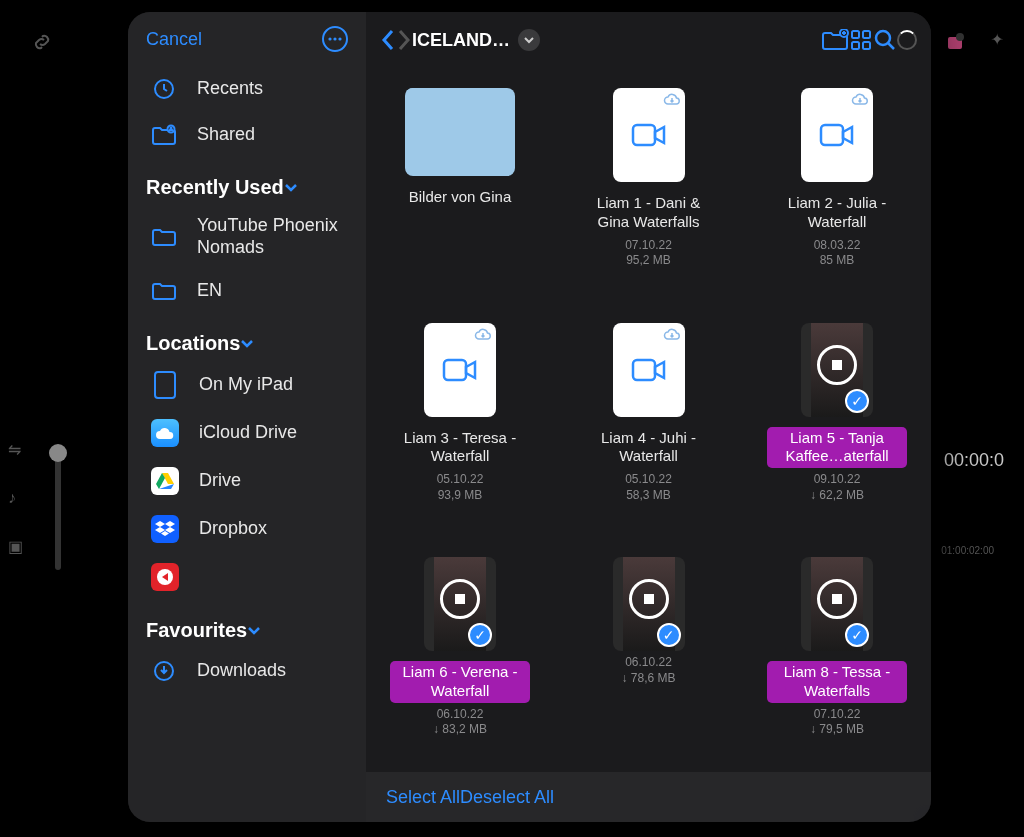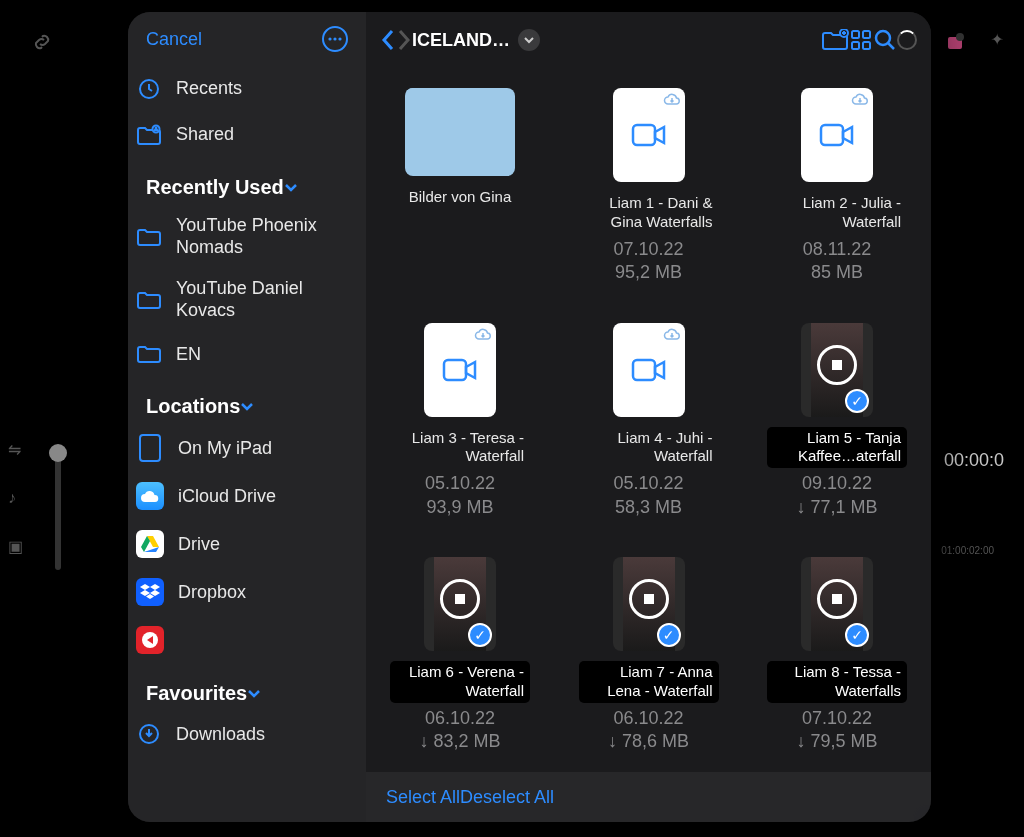--- a/index.html
+++ b/index.html
@@ -40,22 +40,22 @@
     display:flex; justify-content:space-between; align-items:center;
     padding: 0 18px 14px 18px;
   }
   .cancel { color:#2d8cff; font-size:18px; cursor:pointer;}
   .ellipsis-icon {
     width:26px; height:26px; border:2px solid #2d8cff; border-radius:50%;
     display:flex; align-items:center; justify-content:center; color:#2d8cff;
     font-size: 14px; letter-spacing: 1px; cursor:pointer;
   }
   .sb-item {
-    display:flex; align-items:center; gap:14px;
-    padding: 10px 8px; color:#e8e8e8; font-size:18px; cursor:pointer;
+    display:flex; align-items:center; gap:20px;
+    padding: 10px 23px; color:#e8e8e8; font-size:18px; cursor:pointer;
   }
   .sb-item .ic { width:26px; height:26px; display:flex; align-items:center; justify-content:center; color:#2d8cff;}
   .sb-item .txt { flex:1; line-height:1.2;}
   .sb-section {
     display:flex; justify-content:flex-start; align-items:center;
     padding: 18px 18px 6px 18px; font-weight:600; font-size:20px; color:#fff; cursor:pointer;
   }
   .chev { color:#2d8cff; }
   .loc-ic {
     width:28px; height:28px; border-radius:6px; display:flex; align-items:center; justify-content:center;
@@ -122,23 +122,23 @@
     display:flex; align-items:center; justify-content:center;
   }
   .thumb .play-ring::after {
     content:""; width:10px; height:10px; background:#fff;
   }
   .thumb .check {
     position:absolute; bottom:4px; right:4px; width:24px; height:24px; background:#2d8cff; border-radius:50%;
     border:2px solid #fff;
     display:flex; align-items:center; justify-content:center; color:#fff; font-size:14px;
   }
-  .fname { font-size:15px; color:#e8e8e8; margin-top:10px; line-height:1.25; max-width:140px; padding:2px 6px; border-radius:5px;text-align:right;}
-  .fname.sel { background:#000000; color:#fff;}
-  .meta { font-size:18px; color:#8a8a8c; margin-top:4px; line-height:1.3;text-align:center;}
+  .fname { font-size:15px; color:#e8e8e8; margin-top:10px; line-height:1.25; max-width:140px; padding:2px 6px; border-radius:5px;}
+  .fname.sel { background:#a21caf; color:#fff;}
+  .meta { font-size:12px; color:#8a8a8c; margin-top:4px; line-height:1.3;text-align:center;}
 
   .bottombar {
     position:absolute; bottom:0; left:0; right:0; height:50px;
     background:rgba(40,40,42,0.92);
     display:flex; align-items:center;
     padding:0 20px;
     backdrop-filter: blur(10px);
   }
   .bottombar .act { color:#2d8cff; font-size:18px; cursor:pointer;}
 
@@ -224,28 +224,20 @@
           </svg>
       </span>
       <span class="txt">YouTube Phoenix Nomads</span>
     </div>
     <div class="sb-item">
       <span class="ic">
         <svg width="26" height="20" viewBox="0 0 26 20" fill="none" stroke="#2d8cff" stroke-width="2">
             <path d="M2 5a2 2 0 012-2h5l2 2h11a2 2 0 012 2v9a2 2 0 01-2 2H4a2 2 0 01-2-2V5z"></path>
           </svg>
       </span>
-      <span class="txt">YouTube Daniel Kovacs</span>
-    </div>
-    <div class="sb-item">
-      <span class="ic">
-        <svg width="26" height="20" viewBox="0 0 26 20" fill="none" stroke="#2d8cff" stroke-width="2">
-            <path d="M2 5a2 2 0 012-2h5l2 2h11a2 2 0 012 2v9a2 2 0 01-2 2H4a2 2 0 01-2-2V5z"></path>
-          </svg>
-      </span>
       <span class="txt">EN</span>
     </div>
 
     <div class="sb-section">
       <span>Locations</span>
       <span class="chev">
         <svg width="14" height="10" viewBox="0 0 14 10" fill="none" stroke="#2d8cff" stroke-width="2.5">
             <path d="M2 2l5 5 5-5"></path>
           </svg>
       </span>
@@ -391,21 +383,21 @@
             </svg>
             <span class="cloud-dl">
               <svg width="18" height="14" viewBox="0 0 18 14" fill="none" stroke="#8ab8e8" stroke-width="1.5">
                 <path d="M13 12H5a3.5 3.5 0 010-7 4.5 4.5 0 018.5 1A3 3 0 0113 12z"></path>
                 <path d="M9 6v4m-1.5-1.5L9 10l1.5-1.5"></path>
               </svg>
             </span>
           </div>
           <div class="fname">Liam 2 - Julia - Waterfall</div>
           <div class="meta">
-            <div>08.11.22</div>
+            <div>08.03.22</div>
             <div>85 MB</div>
           </div>
         </div>
         <div class="file">
           <div class="thumb">
             <svg class="video-ic" width="36" height="26" viewBox="0 0 36 26" fill="none" stroke="#2d8cff" stroke-width="2.5">
               <rect x="2" y="3" width="22" height="20" rx="4"></rect>
               <path d="M24 10l9-5v16l-9-5z"></path>
             </svg>
             <span class="cloud-dl">
@@ -442,42 +434,41 @@
         </div>
         <div class="file">
           <div class="thumb dark">
             <div class="photo-fill"></div>
             <div class="play-ring"></div>
             <span class="check">✓</span>
           </div>
           <div class="fname sel">Liam 5 - Tanja Kaffee…aterfall</div>
           <div class="meta">
             <div>09.10.22</div>
-            <div>↓ 77,1 MB</div>
+            <div>↓ 62,2 MB</div>
           </div>
         </div>
         <div class="file">
           <div class="thumb dark">
             <div class="photo-fill"></div>
             <div class="play-ring"></div>
             <span class="check">✓</span>
           </div>
           <div class="fname sel">Liam 6 - Verena - Waterfall</div>
           <div class="meta">
             <div>06.10.22</div>
             <div>↓ 83,2 MB</div>
           </div>
         </div>
         <div class="file">
           <div class="thumb dark">
             <div class="photo-fill"></div>
             <div class="play-ring"></div>
             <span class="check">✓</span>
           </div>
-          <div class="fname sel">Liam 7 - Anna Lena - Waterfall</div>
           <div class="meta">
             <div>06.10.22</div>
             <div>↓ 78,6 MB</div>
           </div>
         </div>
         <div class="file">
           <div class="thumb dark">
             <div class="photo-fill"></div>
             <div class="play-ring"></div>
             <span class="check">✓</span>

